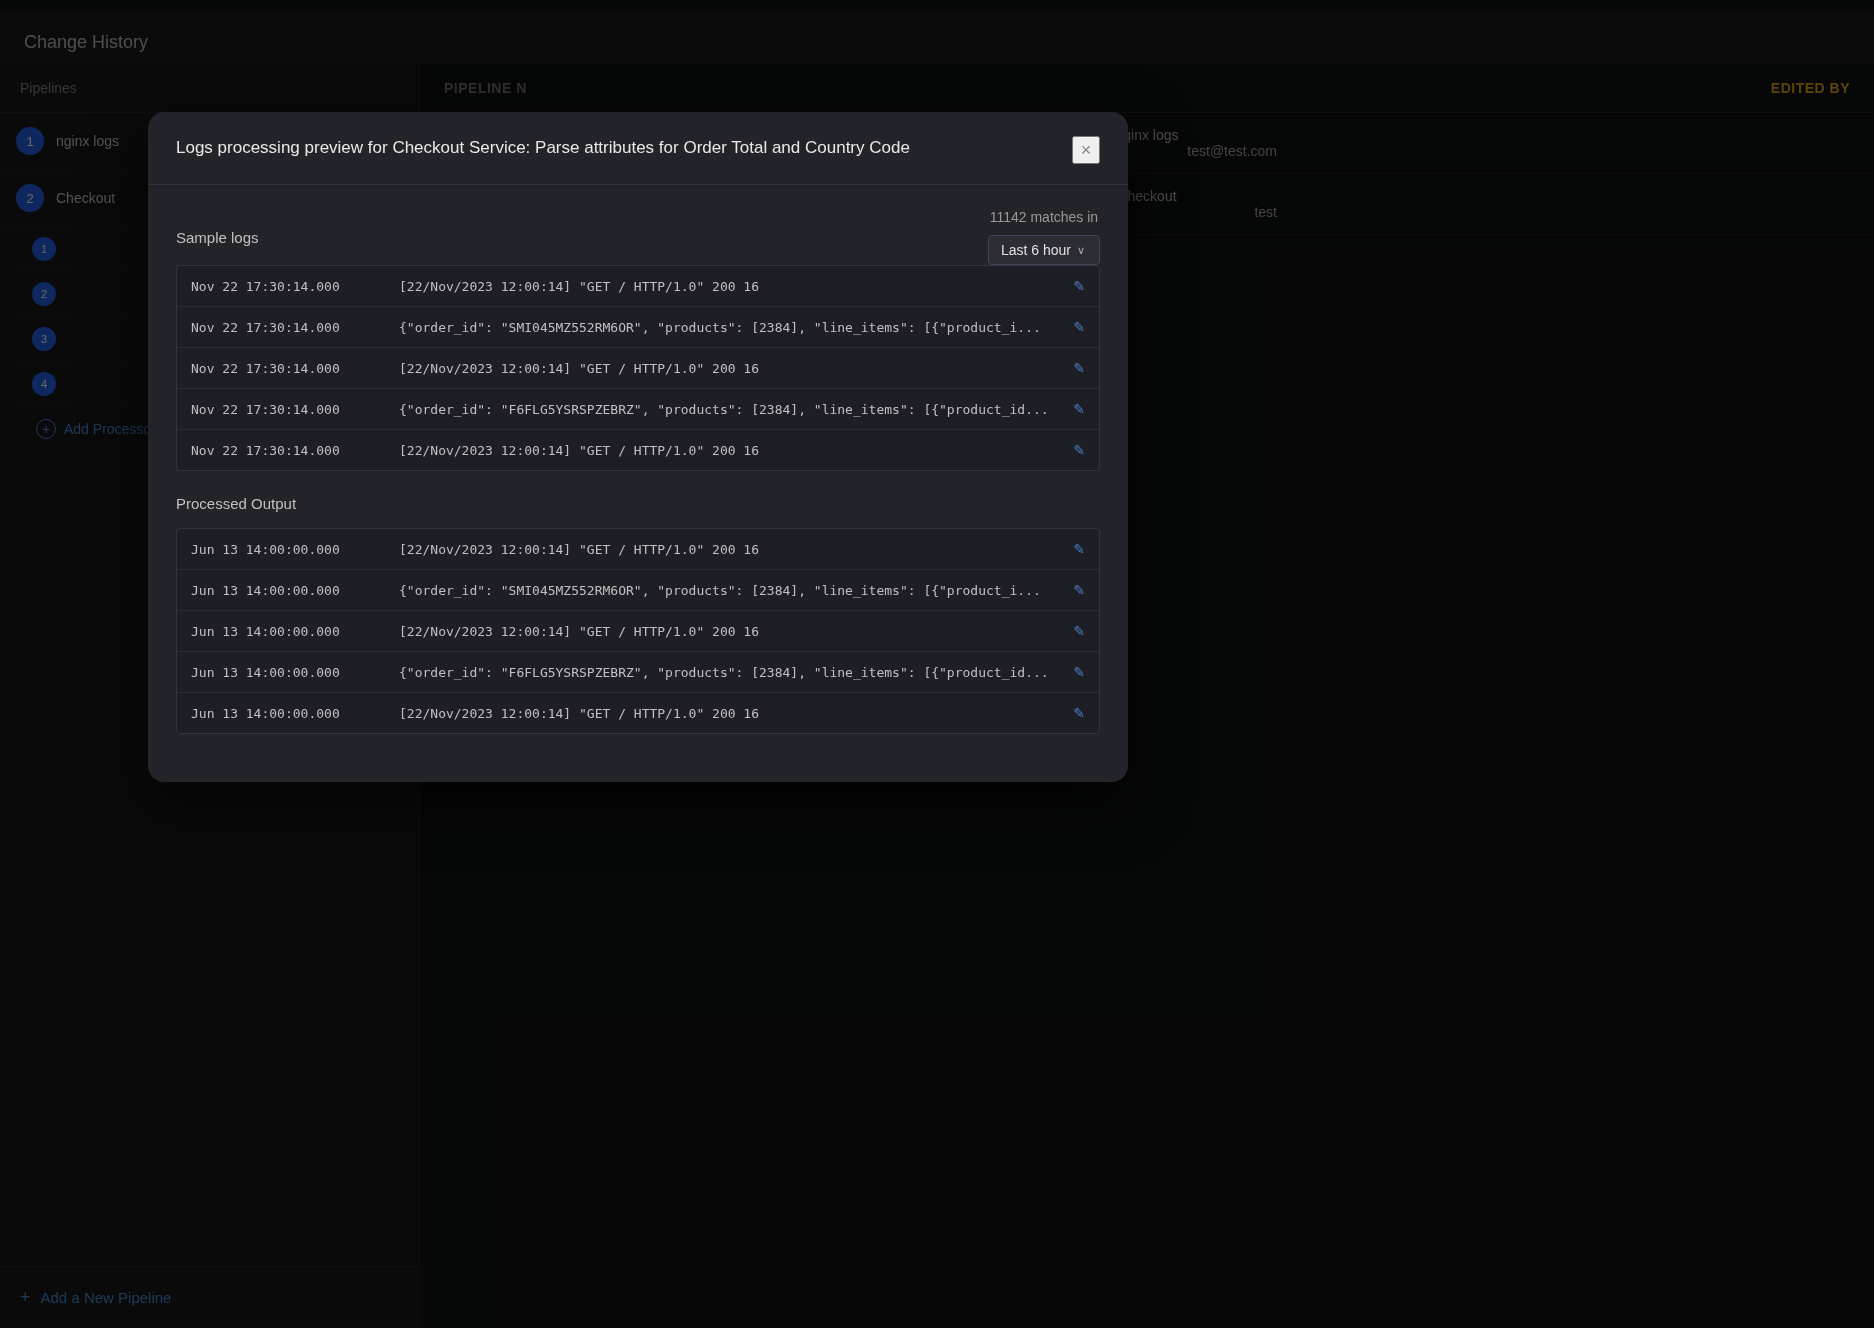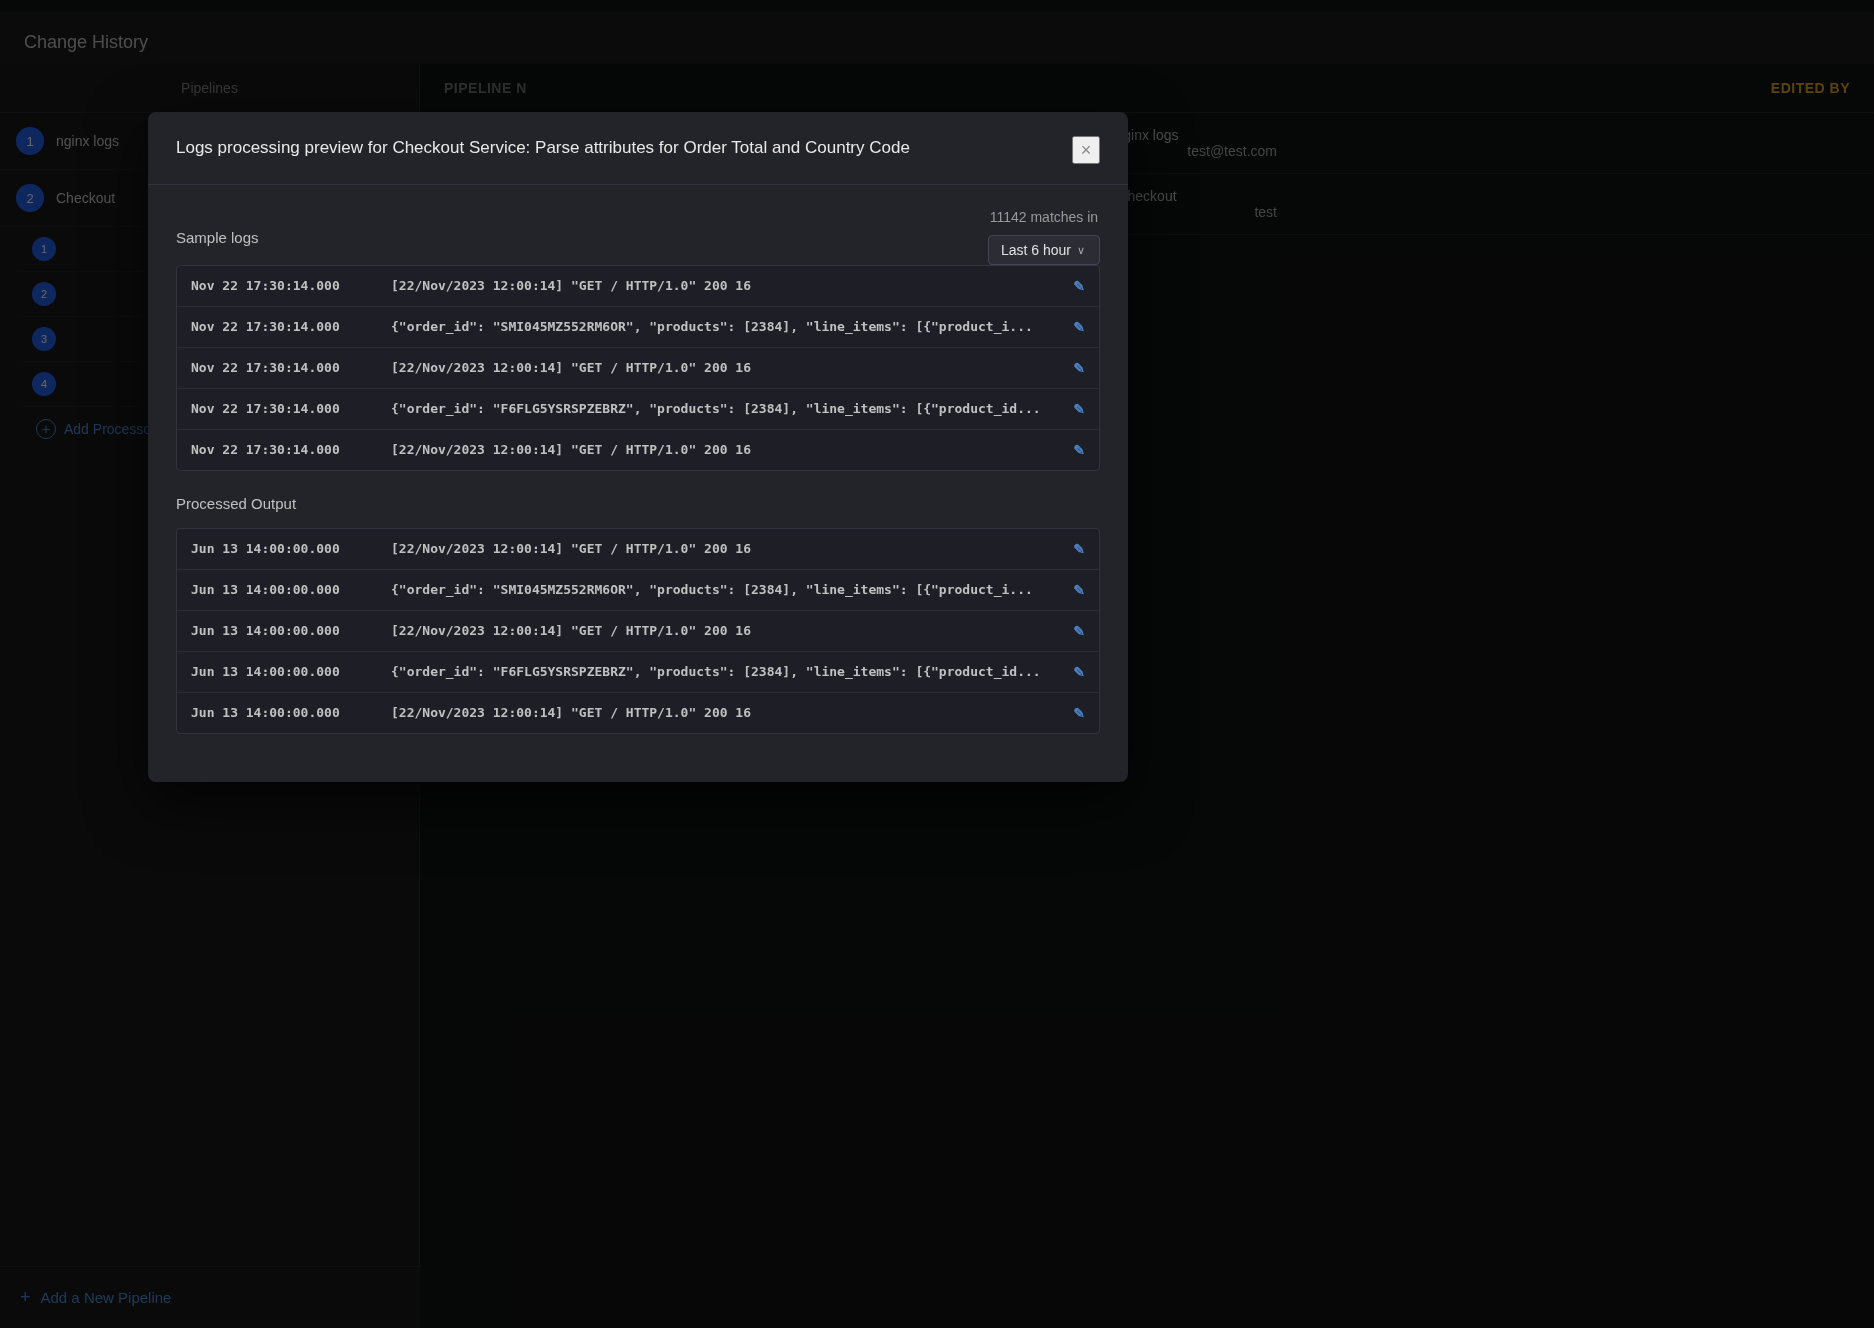--- a/index.html
+++ b/index.html
@@ -44,21 +44,20 @@
     
     .pipeline-area {
       position: absolute;
       top: 64px;
       left: 0;
       width: 420px;
       bottom: 0;
       background: #1a1a1c;
       border-right: 1px solid #2a2a2e;
       padding: 0;
-      text-align: center;
     }
 
     .pipeline-header {
       padding: 16px 20px;
       color: #888;
       font-size: 14px;
       border-bottom: 1px solid #2a2a2e;
     }
 
     .pipeline-row {
@@ -204,21 +203,21 @@
       z-index: 10;
     }
 
     
     .modal {
       position: absolute;
       top: 112px;
       left: 148px;
       width: 980px;
       background: #23232a;
-      border-radius: 8px;
+      border-radius: 16px;
       z-index: 20;
       overflow: hidden;
       box-shadow: 0 20px 60px rgba(0,0,0,0.7);
     }
 
     .modal-header {
       display: flex;
       align-items: flex-start;
       justify-content: space-between;
       padding: 24px 28px 20px 28px;
@@ -294,25 +293,24 @@
     .log-table {
       background: #1e1e26;
       border: 1px solid #333340;
       border-radius: 4px;
       margin-bottom: 24px;
       overflow: hidden;
     }
 
     .log-row {
       display: flex;
-      align-items: flex-start;
+      align-items: flex-end;
       padding: 12px 14px;
       border-bottom: 1px solid #2c2c38;
-      gap: 0;
-      font-weight: bold;
+      gap: 8px;
     }
 
     .log-row:last-child {
       border-bottom: none;
     }
 
     .log-timestamp {
       color: #c0c0c0;
       font-size: 13px;
       font-family: 'SF Mono', 'Consolas', monospace;

